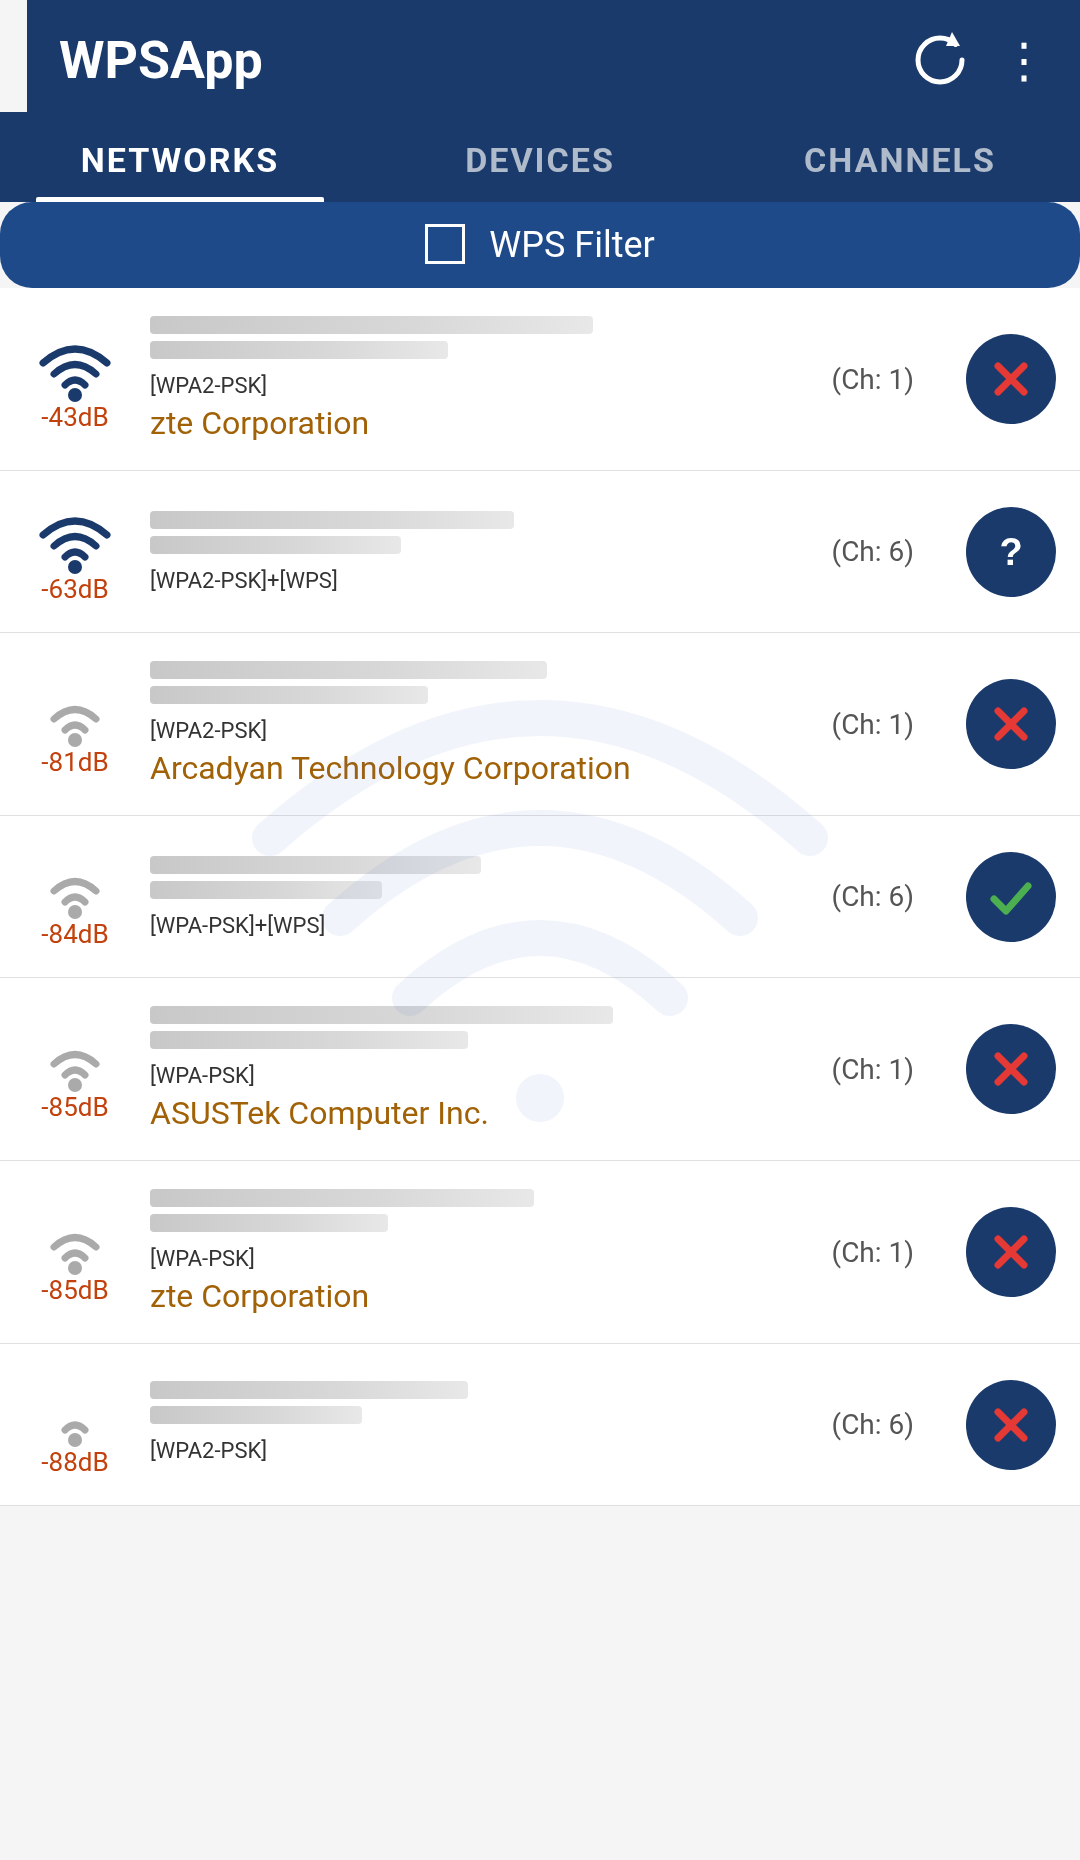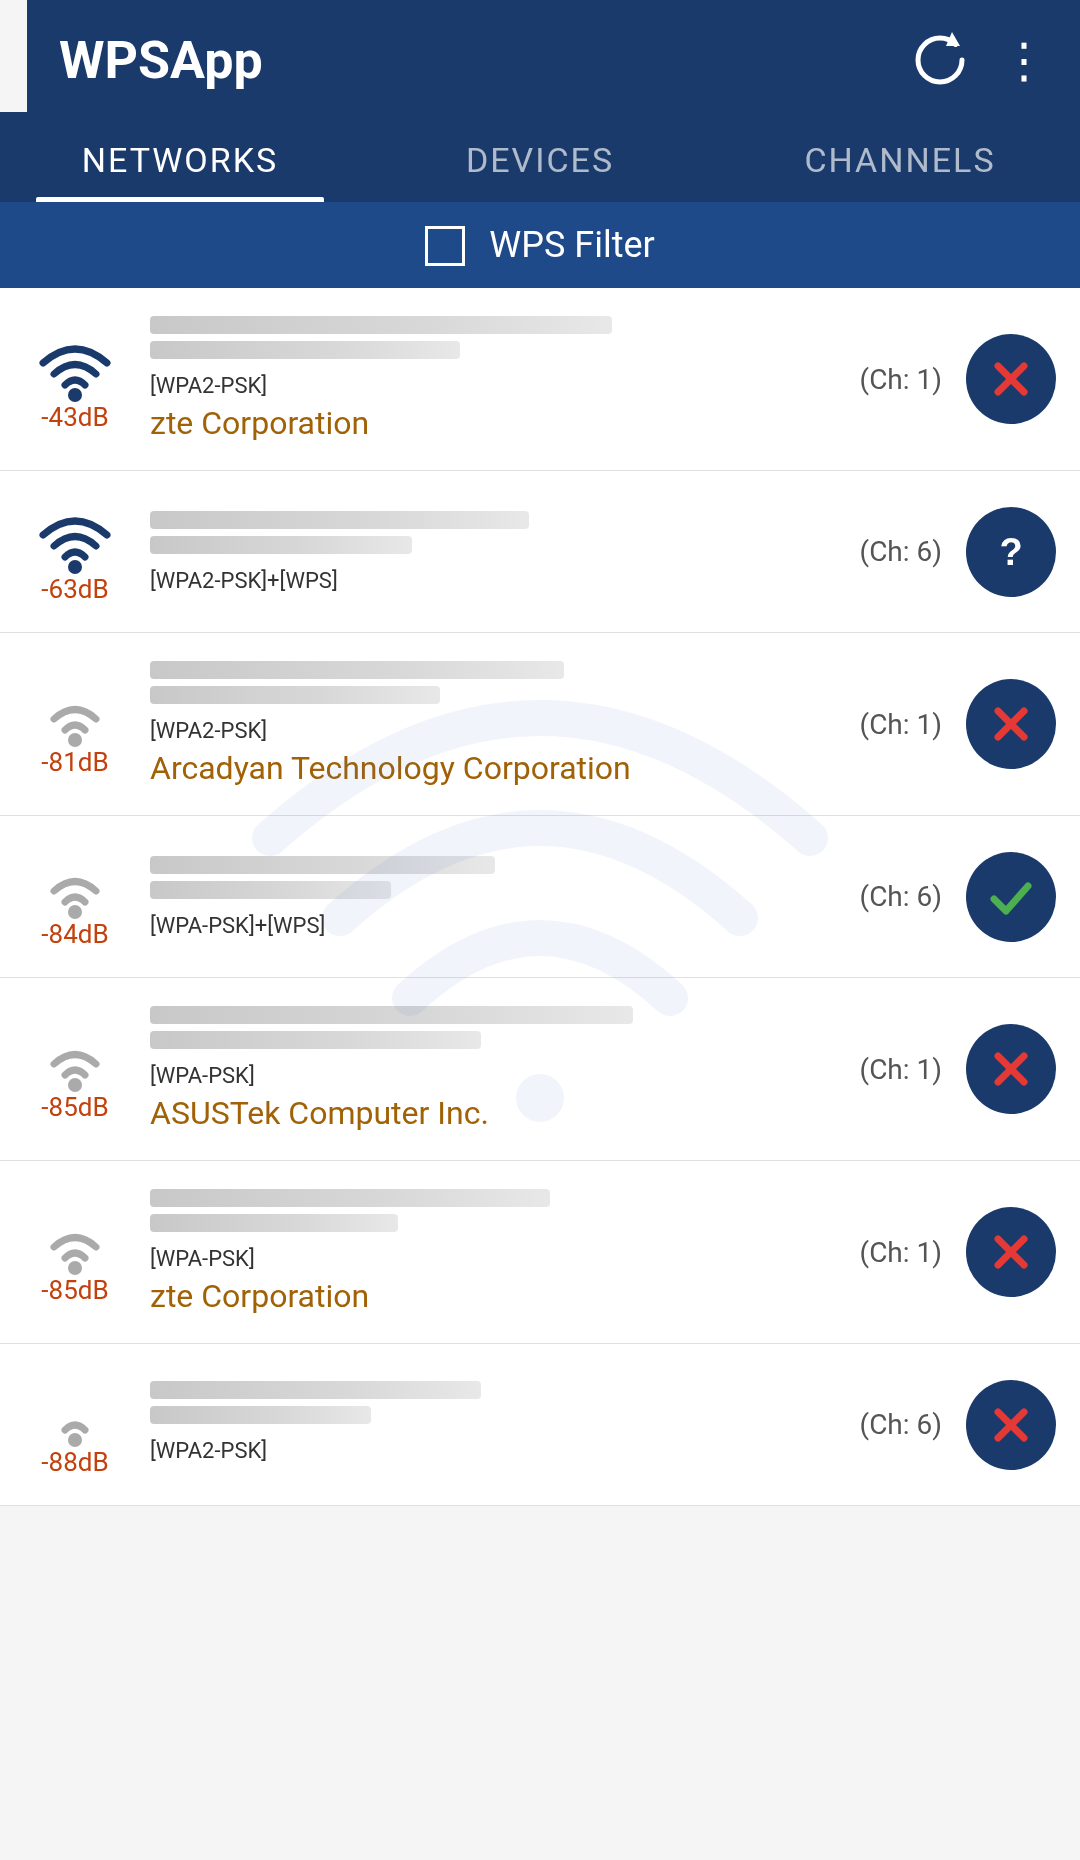--- a/index.html
+++ b/index.html
@@ -46,21 +46,21 @@
       display: flex;
       align-items: flex-end;
       padding: 0 0 0 0;
     }
     .tab {
       flex: 1;
       text-align: center;
       padding: 28px 0 22px 0;
       color: rgba(255,255,255,0.65);
       font-size: 34px;
-      font-weight: 400;
+      font-weight: 700;
       letter-spacing: 2px;
       cursor: pointer;
       position: relative;
     }
     .tab.active {
       color: #ffffff;
     }
     .tab.active::after {
       content: '';
       position: absolute;
@@ -69,24 +69,25 @@
       width: 80%;
       height: 5px;
       background: #ffffff;
       border-radius: 2px 2px 0 0;
     }
 
     
     .wps-filter-bar {
       background: #1e4a8a;
       display: flex;
-      align-items: flex-end;
+      align-items: flex-start;
       justify-content: center;
       padding: 22px 0;
       gap: 24px;
+      border-radius: 32px;
     }
     .wps-checkbox {
       width: 40px;
       height: 40px;
       border: 3px solid #ffffff;
       background: transparent;
       display: inline-block;
     }
     .wps-filter-label {
       color: #ffffff;
@@ -149,21 +150,21 @@
     .network-vendor {
       font-size: 32px;
       color: #a16207;
     }
 
     
     .channel-label {
       color: #555;
       font-size: 28px;
       white-space: nowrap;
-      margin-right: 4px;
+      margin-right: 32px;
     }
 
     
     .status-btn {
       width: 90px;
       height: 90px;
       border-radius: 50%;
       background: #1a3a6b;
       display: flex;
       align-items: center;

